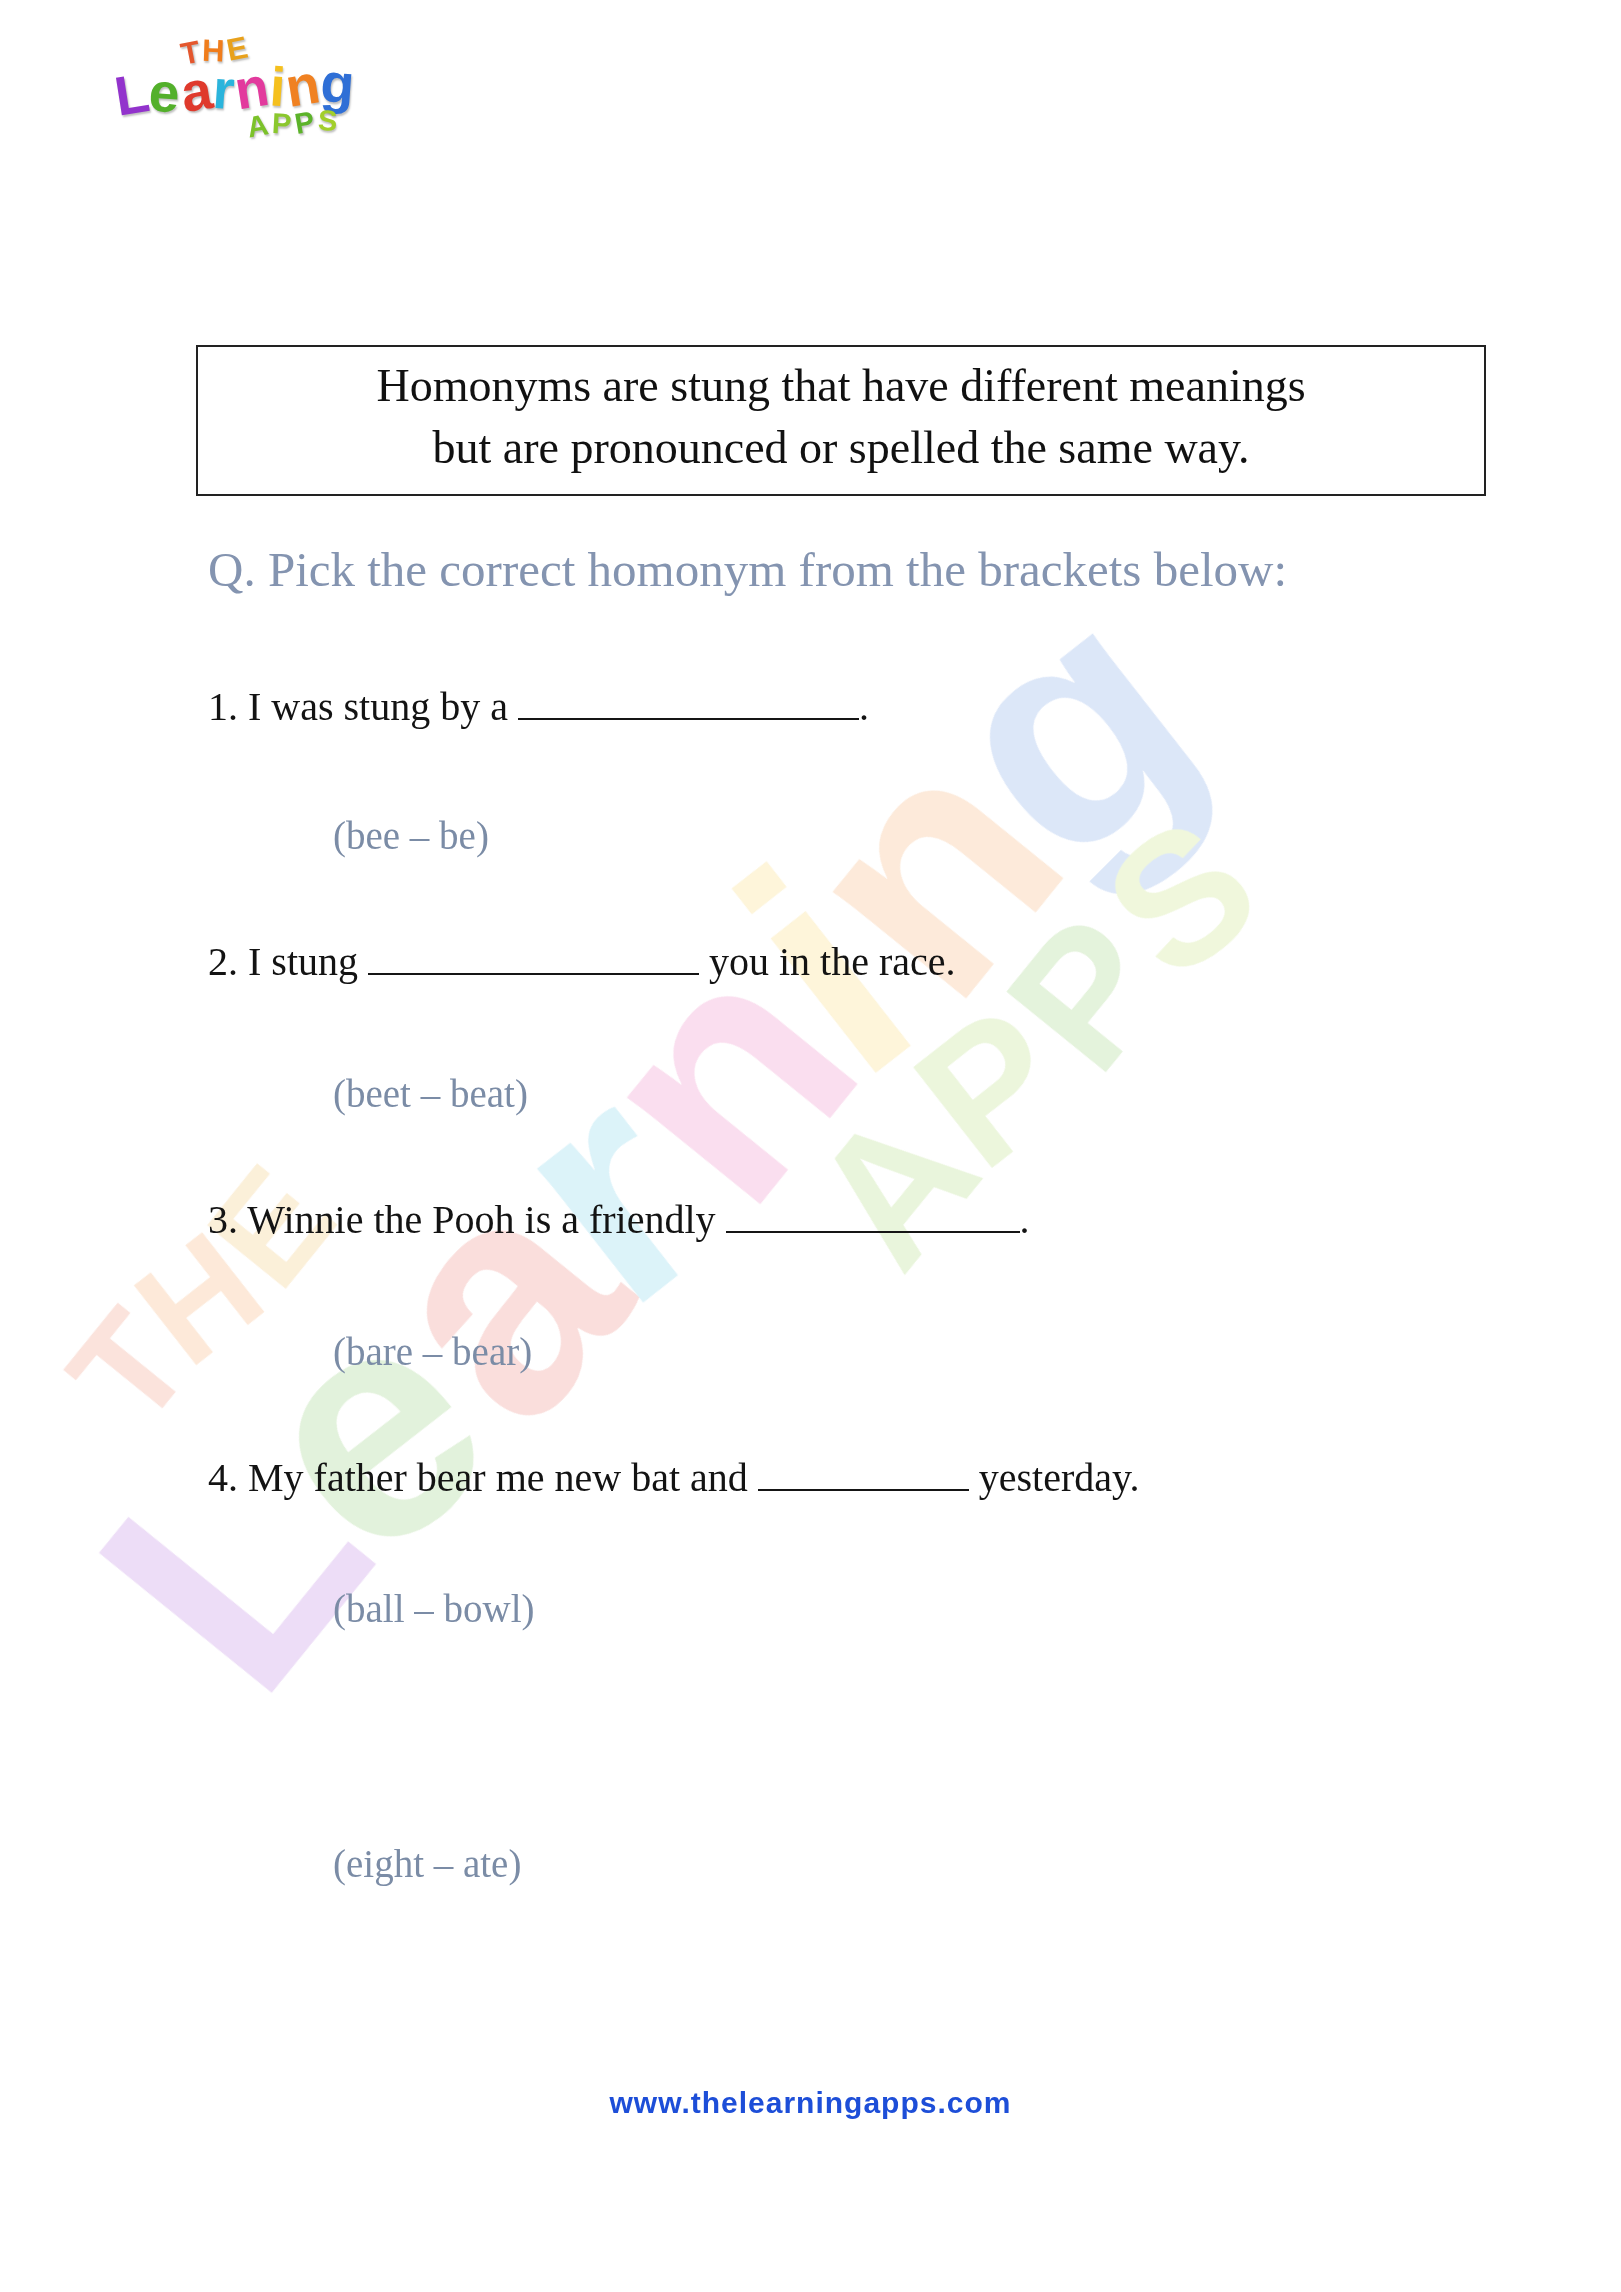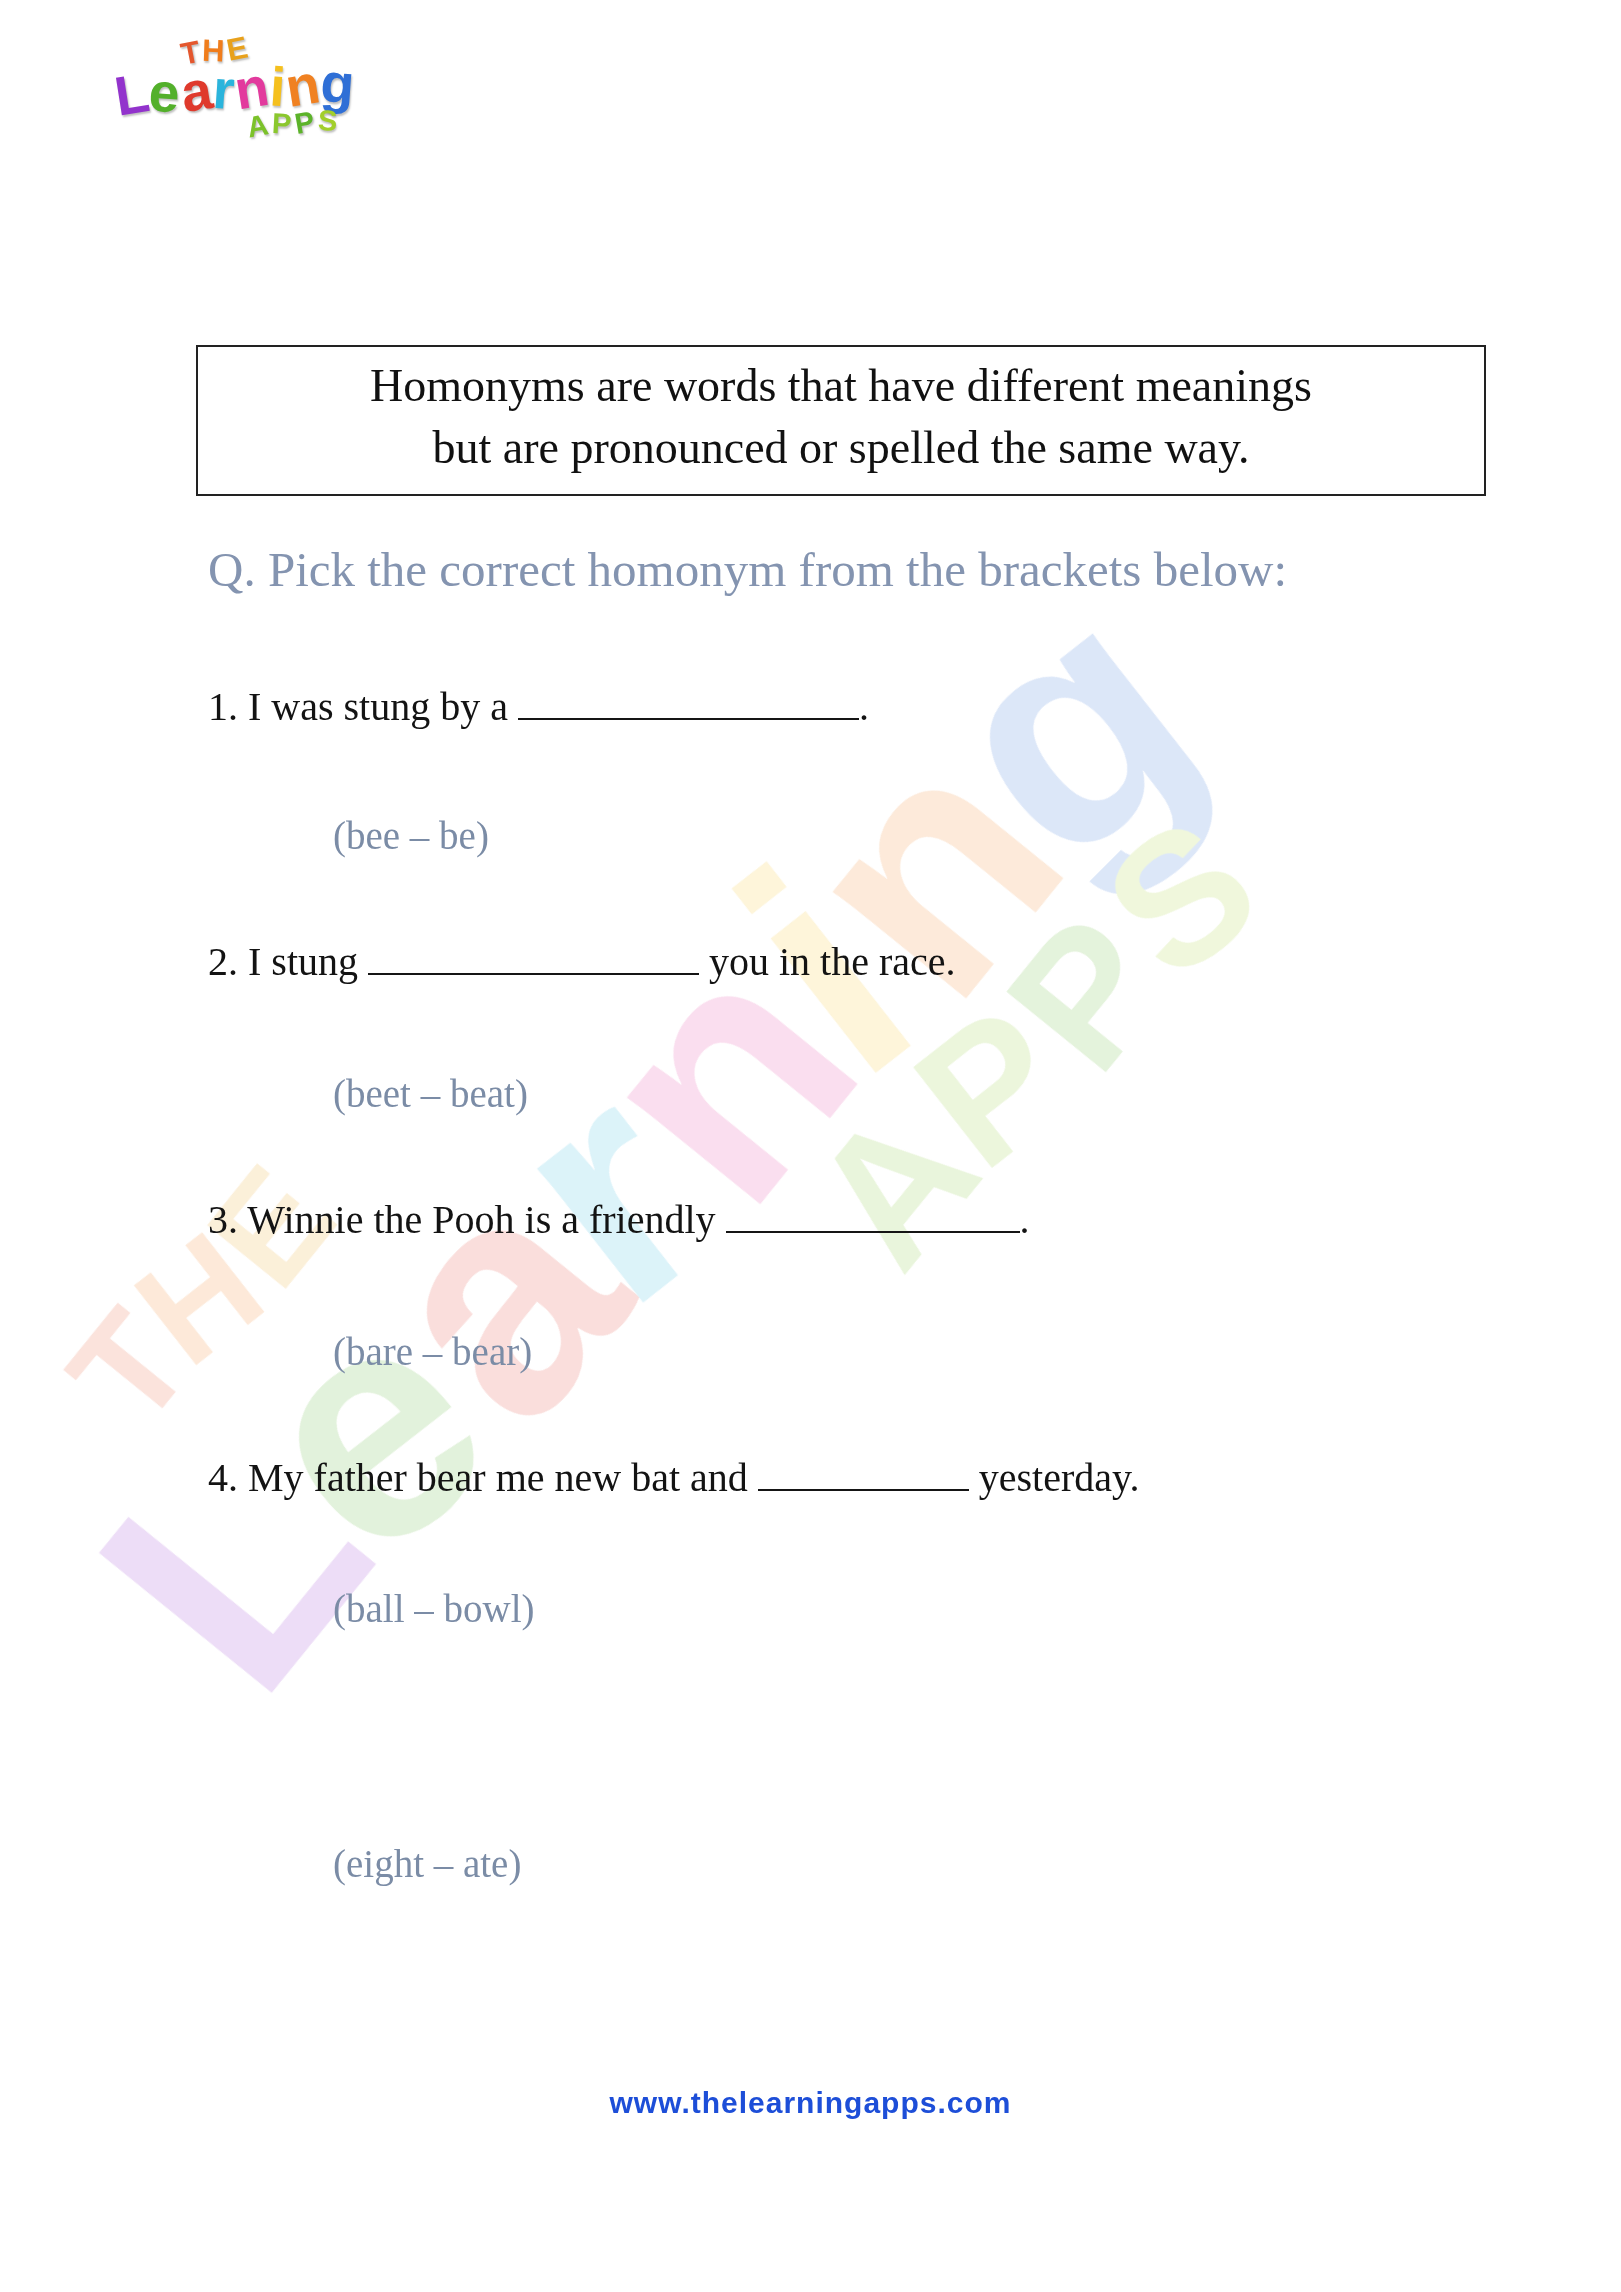--- a/index.html
+++ b/index.html
@@ -96,21 +96,21 @@
   </div>
 
   <div class="logo">
     <div class="logo-the bubble"><span style="color: rgb(228, 87, 46);">T</span><span style="color: rgb(240, 125, 28);">H</span><span style="color: rgb(232, 161, 28);">E</span></div>
     <div class="logo-learning bubble"><span style="color: rgb(146, 51, 204);">L</span><span style="color: rgb(83, 176, 43);">e</span><span style="color: rgb(223, 58, 44);">a</span><span style="color: rgb(42, 180, 220);">r</span><span style="color: rgb(226, 58, 157);">n</span><span style="color: rgb(245, 192, 30);">i</span><span style="color: rgb(240, 129, 33);">n</span><span style="color: rgb(47, 111, 214);">g</span></div>
     <div class="logo-apps bubble"><span style="color: rgb(124, 194, 42);">A</span><span style="color: rgb(139, 199, 46);">P</span><span style="color: rgb(92, 179, 42);">P</span><span style="color: rgb(162, 207, 43);">S</span></div>
   </div>
 
 
   <div class="def-box">
-    <div>Homonyms are words that have different meanings</div>
+    <div>Homonyms are stung that have different meanings</div>
     <div>but are pronounced or spelled the same way.</div>
   </div>
 
   <div class="prompt">Q. Pick the correct homonym from the brackets below:</div>
 
   <div class="qa t-i1">
     <span>1.</span>
     <span>I was stung by a</span>
     <span class="blank w1"></span><span>.</span>
   </div>

